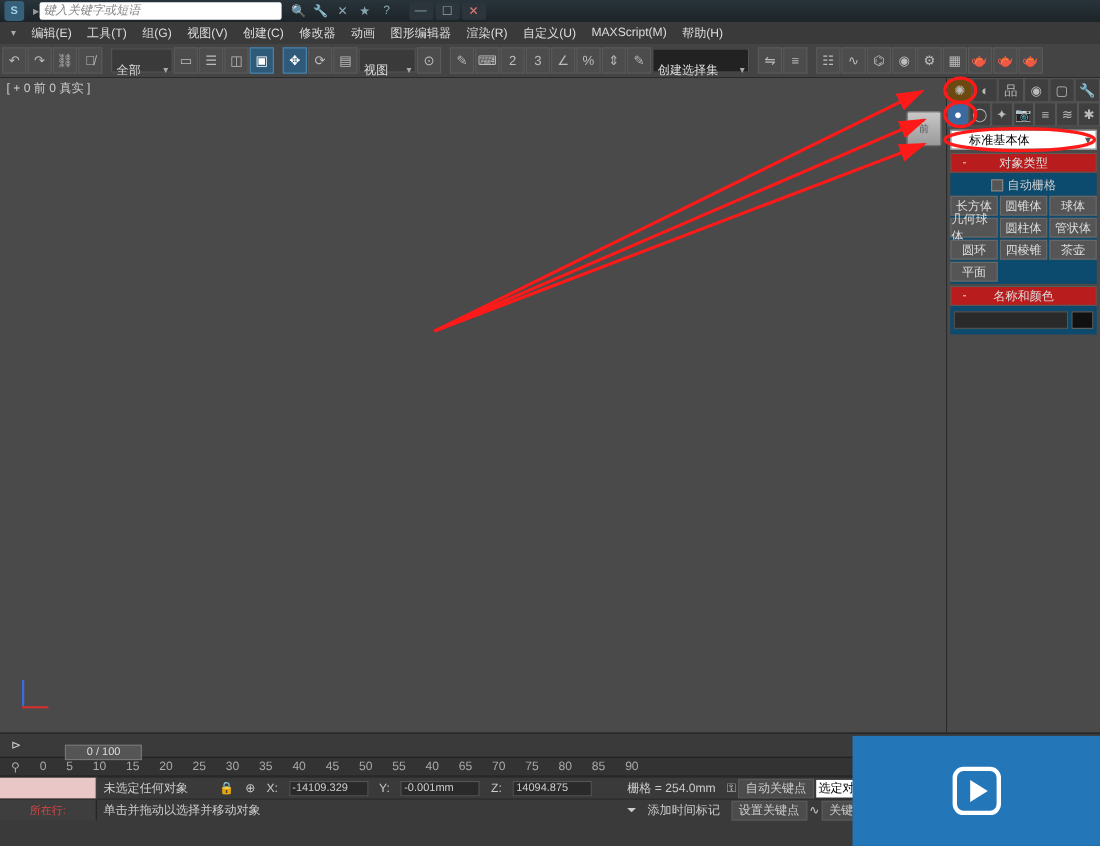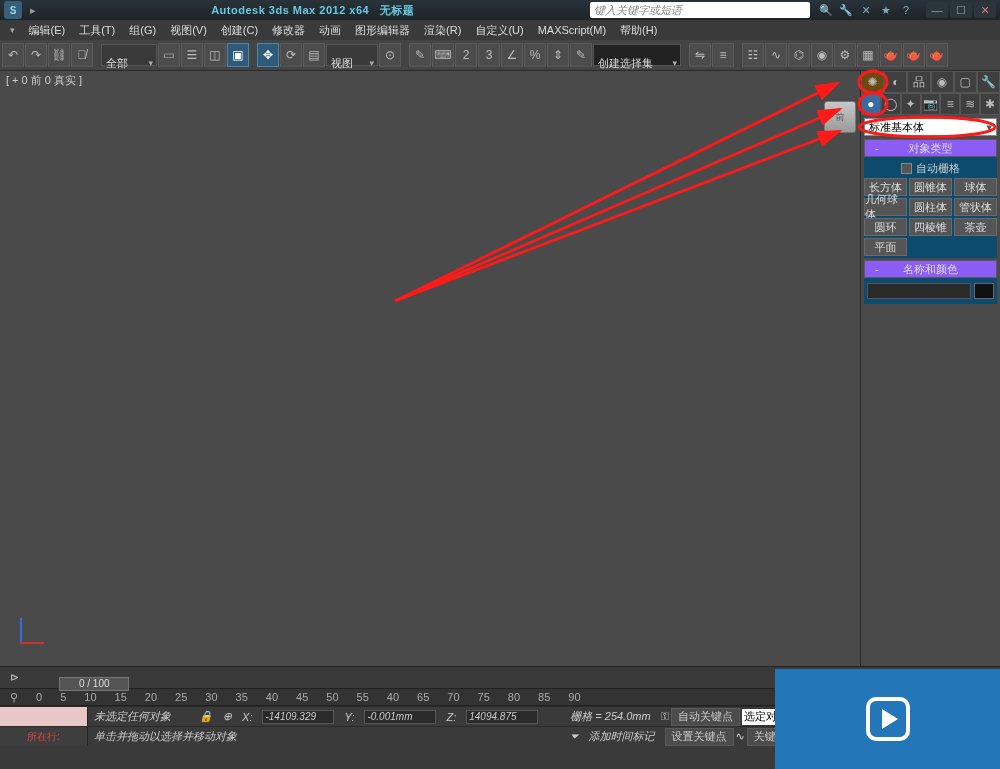--- a/index.html
+++ b/index.html
@@ -42,44 +42,44 @@
 .red-circle { stroke:#ff1a1a; stroke-width:3; fill:none;}
 .red-arrow { stroke:#ff1a1a; stroke-width:2.8; fill:none;}
 .red-head { fill:#ff1a1a; }
 
 
 .cmdpanel { position:absolute; right:0; top:71px; width:140px; bottom:103px; background:#4a4a4a; border-left:1px solid #2a2a2a; }
 .cmd-tabs, .cmd-sub { display:flex; height:22px; background:#3f3f3f; }
 .cmd-tabs .ct, .cmd-sub .ct { flex:1; border:1px solid #555; display:flex;align-items:center;justify-content:center; color:#bbb; font-size:12px;}
 .cmd-tabs .ct.active { background:#6b4a12; }
 .cmd-sub .ct.active { background:#3a6aa0; color:#fff; }
-.cmd-dd { margin:3px; height:18px; background:#fff; color:#000; display:flex; align-items:center; padding:0 4px; border:1px solid #888; position:relative;}
+.cmd-dd { margin:3px; height:18px; background:#fff; color:#000; display:flex; align-items:center; padding:0 16px; border:1px solid #888; position:relative;}
 .cmd-dd::after{content:"▾"; position:absolute; right:4px; color:#555;}
-.rollout-head { height:18px; background:#8b5cf6; color:#ddd; display:flex; align-items:center; justify-content:center; border:1px solid #5a5a5a; margin:2px 3px 0; }
+.rollout-head { height:18px; background:#b91c1c; color:#ddd; display:flex; align-items:center; justify-content:center; border:1px solid #5a5a5a; margin:2px 3px 0; }
 .rollout-head::before { content:"-"; position:absolute; left:10px; }
 .rollout-head { position:relative;}
 .rollout-body { margin:0 3px; padding:2px 0; background:#0c4a6e; }
 .autogrid { display:flex; align-items:center; justify-content:center; gap:4px; padding:2px 0; color:#ccc;}
 .autogrid .chk { width:11px;height:11px;border:1px solid #888;background:#555;}
 .btn-grid { display:grid; grid-template-columns:1fr 1fr 1fr; gap:2px; }
 .pbtn { height:18px; background:#555; border:1px solid #6a6a6a; color:#ddd; display:flex;align-items:center;justify-content:center; }
 .color-row { display:flex; gap:3px; padding:3px; }
 .name-input { flex:1; height:16px; background:#2a2a2a; border:1px solid #555;}
 .color-sw { width:20px; height:16px; background:#111; border:1px solid #666; }
 
 
 .bottom { position:absolute; left:0; right:0; bottom:0; height:103px; background:#3a3a3a; }
 .timeslider { height:22px; background:#3a3a3a; display:flex; align-items:center; border-top:1px solid #222;}
 .slider-handle { margin-left:40px; width:70px; height:14px; background:#555; border:1px solid #777; color:#ddd; display:flex;align-items:center;justify-content:center; font-size:10px;margin-top:12px;}
 .trackbar { height:18px; background:#333; border-top:1px solid #222; border-bottom:1px solid #222; display:flex; align-items:center; font-size:9px; color:#aaa; padding:0 10px; gap:18px; overflow:hidden;}
 .status-rows { display:flex; flex-direction:column; }
 .status-row { height:20px; display:flex; align-items:center; border-top:1px solid #2a2a2a; }
 .sr-left { width:88px; background:#3e3e3e; border-right:1px solid #222; height:100%; display:flex;align-items:center;justify-content:center;}
 .sr-left.pink { background:#e9c7c7; color:#555;}
-.sr-mid { flex:1; padding:0 6px; color:#ccc; display:flex; align-items:center; gap:10px;font-style:italic;}
+.sr-mid { flex:1; padding:0 6px; color:#ccc; display:flex; align-items:center; gap:10px;}
 .coord-field { width:72px; height:14px; background:#2a2a2a; border:1px solid #555; color:#ccc; padding:0 2px; font-size:10px; display:inline-flex;align-items:center;}
 .sr-right { display:flex; align-items:center; gap:2px; padding:0 4px;}
 .mini-btn { width:20px; height:18px; background:#4c4c4c; border:1px solid #5a5a5a; display:inline-flex;align-items:center;justify-content:center; font-size:11px; color:#bbb;}
 .autokey { padding:0 6px; background:#4c4c4c; border:1px solid #5a5a5a; color:#ccc; height:18px; display:inline-flex;align-items:center;}
 .white-field { background:#fff; color:#000; height:16px; padding:0 2px; display:inline-flex;align-items:center; min-width:48px;}
 .tiny-link { color:#d44; font-size:10px; }
 
 
 .watermark { position:absolute; right:0; bottom:0; width:225px; height:100px; background:#2376b8; display:flex; align-items:center; justify-content:center; gap:10px; color:#fff; }
 .watermark .play { width:44px;height:44px;border:4px solid #fff;border-radius:10px;display:flex;align-items:center;justify-content:center;}
@@ -87,23 +87,20 @@
 .watermark .txt-big { font-size:24px; font-weight:bold; letter-spacing:2px;}
 .watermark .txt-small { font-size:11px; letter-spacing:1px;}
 </style>
 </head>
 <body>
 
 <div class="titlebar">
   <div class="app-icon">S</div>
   <span style="width:8px"></span>
   <span style="color:#999">▸</span>
-  <div class="title-center">
-    <span>Autodesk 3ds Max  2012  x64</span>&nbsp;&nbsp;&nbsp;<span>无标题</span>
-  </div>
   <div class="search-box">键入关键字或短语</div>
   <div class="title-icons">
     <span>🔍</span>
     <span>🔧</span>
     <span>✕</span>
     <span>★</span>
     <span>?</span>
   </div>
   <div class="win-controls" style="display:flex;margin-left:10px">
     <span>—</span>

